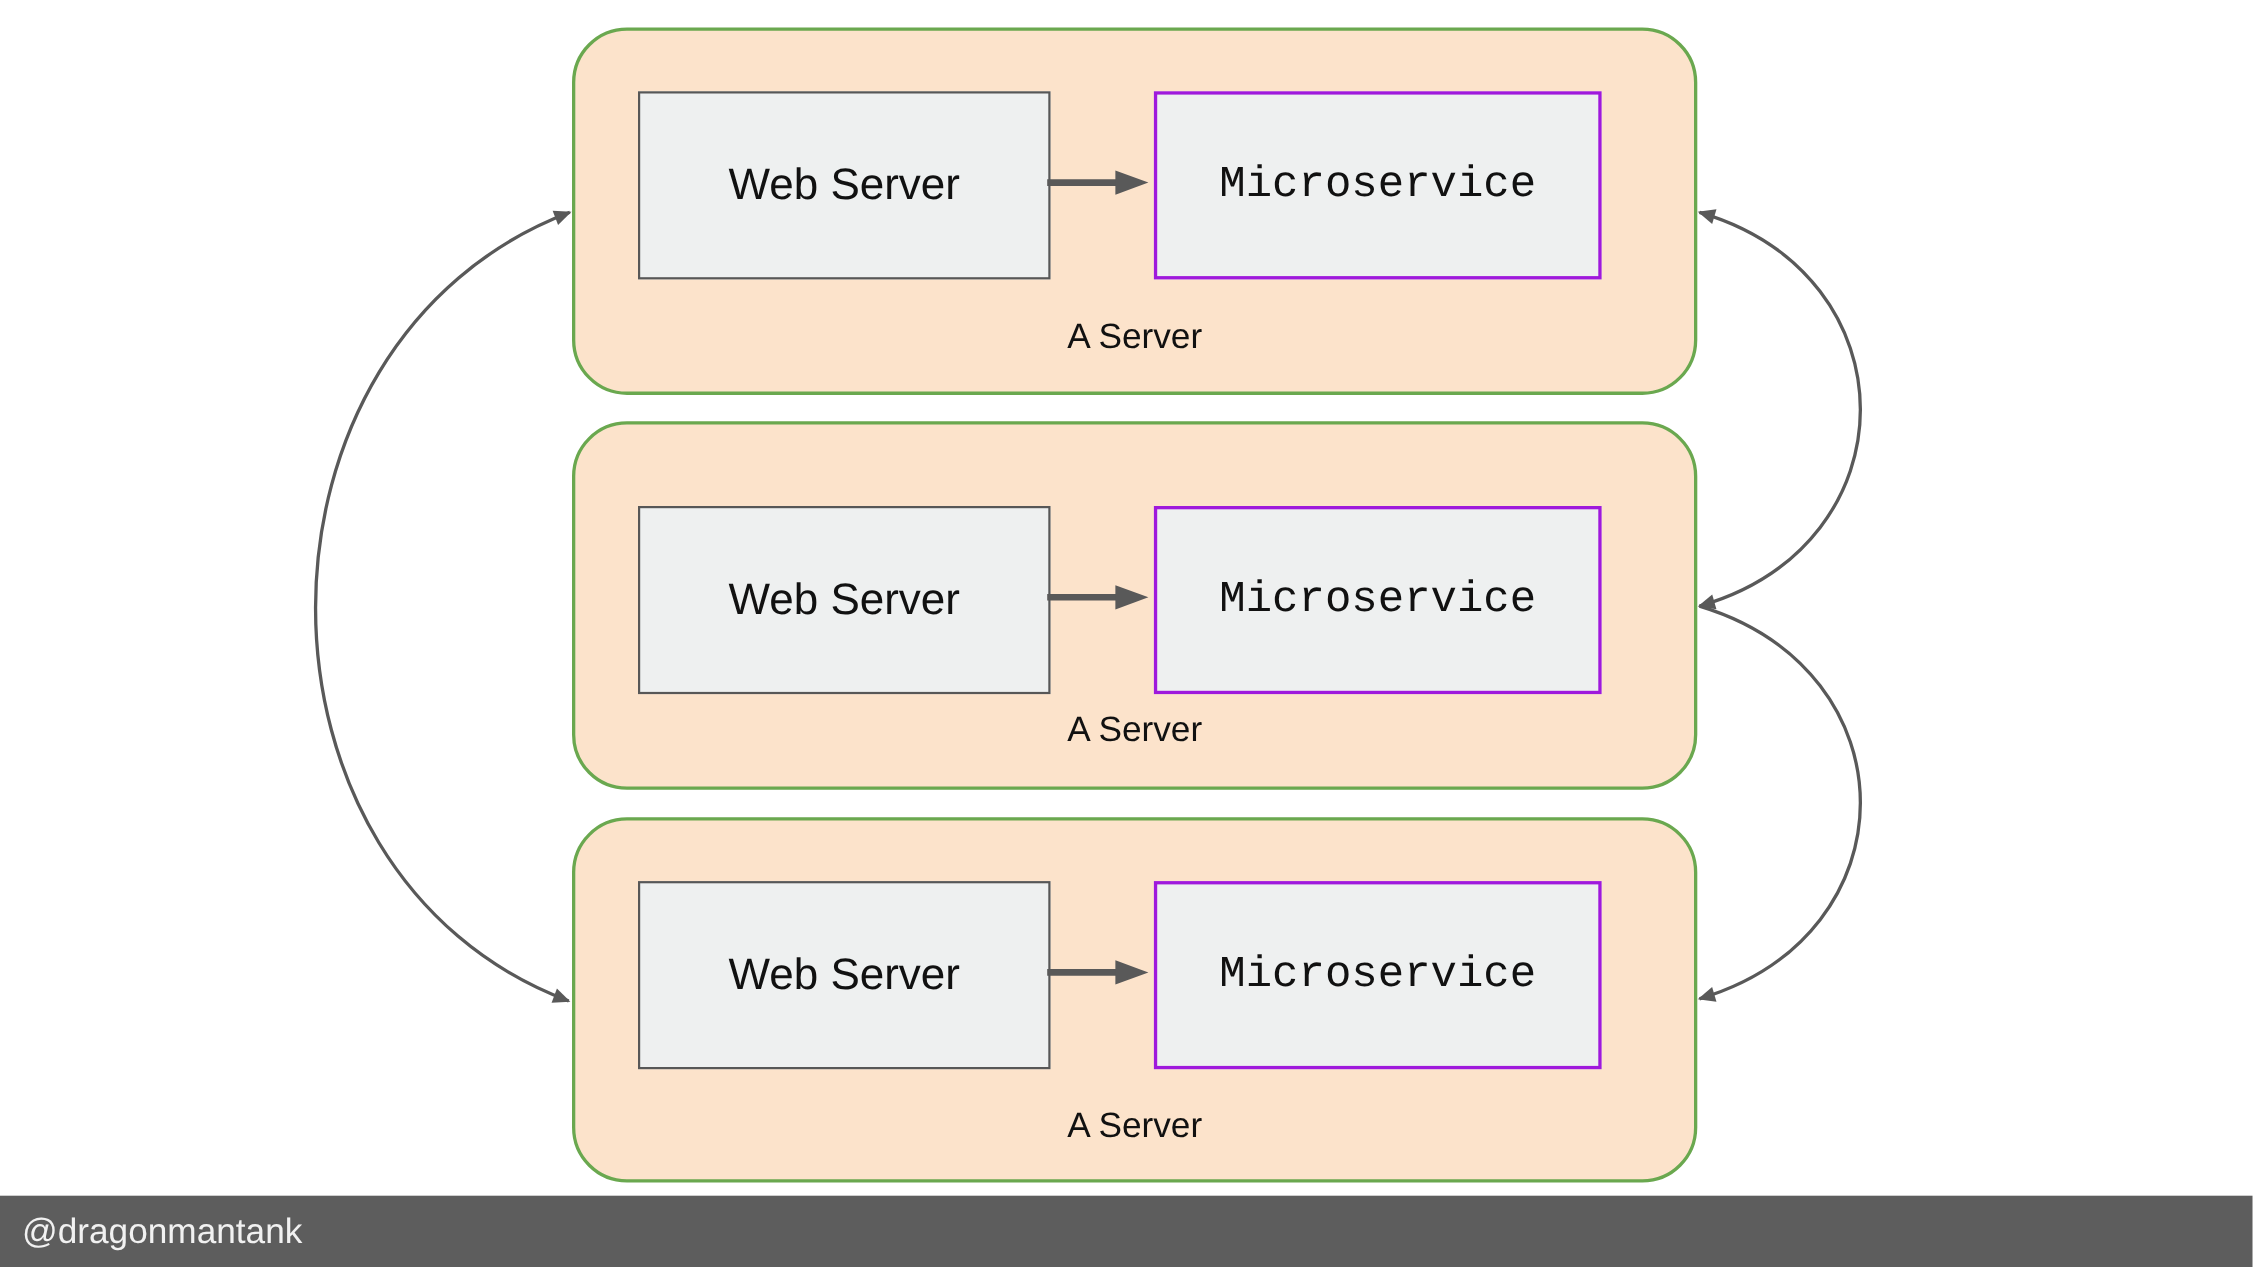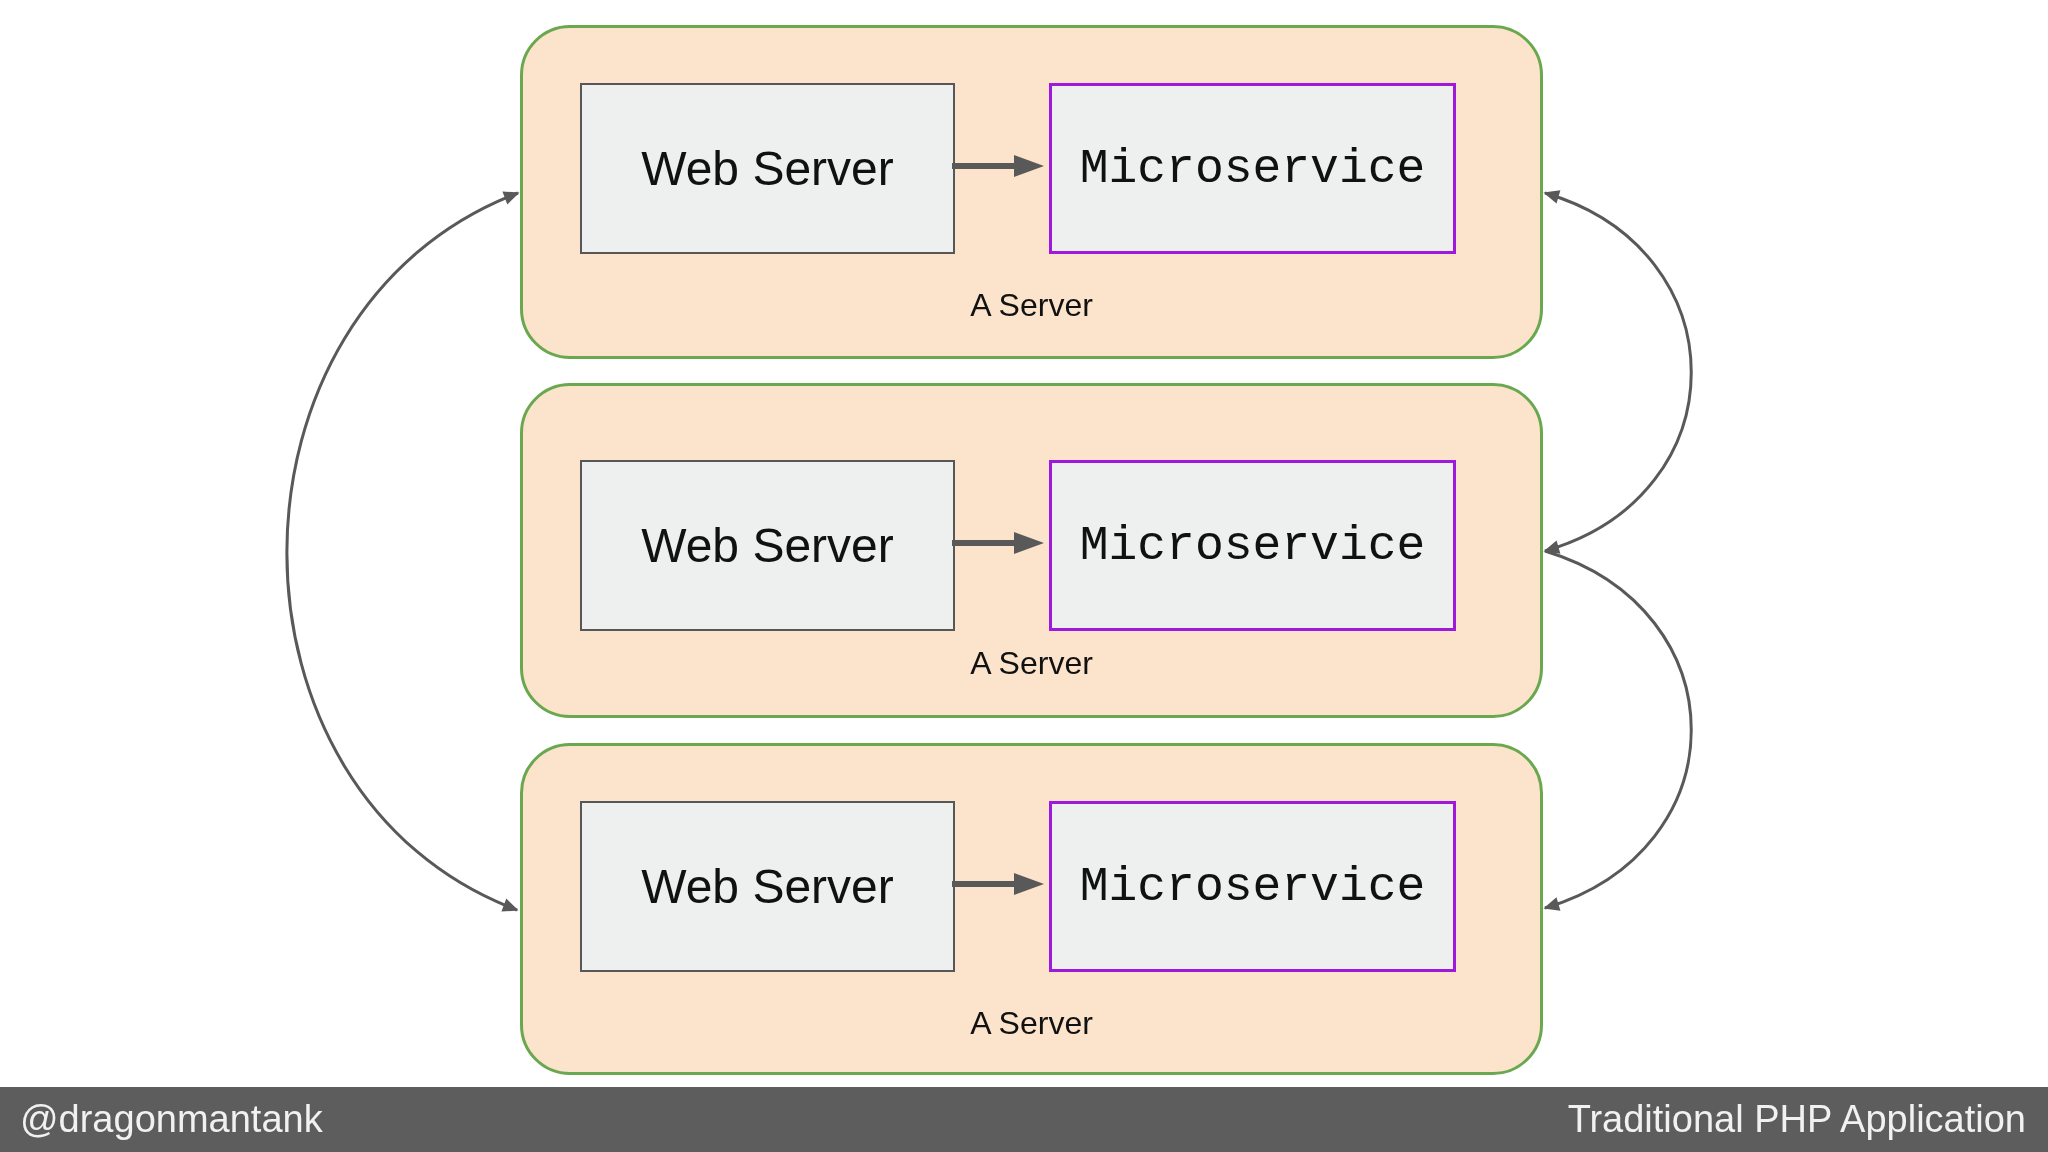--- a/index.html
+++ b/index.html
@@ -35,21 +35,21 @@
     align-items: center;
     justify-content: center;
   }
   .s1 .box { top: 55px; }
   .s2 .box { top: 74px; }
   .s3 .box { top: 55px; }
   .box.web   { left: 57px;  width: 375px; border: 2.5px solid var(--web-border, #575757); }
   .box.micro { left: 526px; width: 407px; border: 3px solid var(--micro-border, #9f19dc); font-family: Liberation Mono, monospace; }
 
   .box-label {
-    font-size: 48px;
+    font-size: 40px;
     color: var(--text-color, #111111);
     white-space: nowrap;
   }
   .server-label {
     position: absolute;
     top: 253px;
     left: 0; right: 0;
     text-align: center;
     font-size: 32px;
     line-height: 48px;
@@ -80,21 +80,21 @@
     top: 1087px;
     width: 100%;
     height: 65px;
     box-sizing: border-box;
     background: var(--footer-bg, #5d5d5d);
     color: var(--footer-text, #f1f1f1);
     display: flex;
     align-items: center;
     justify-content: space-between;
     padding: 0 22px 0 20px;
-    font-size: 38px;
+    font-size: 32px;
   }
 </style>
 </head>
 <body>
 
 <div class="slide">
 
   <section class="server s1">
     <div class="box web">
       <span class="box-label">Web Server</span>
@@ -146,16 +146,15 @@
 
     <line class="inner-line" x1="952" y1="543" x2="1018" y2="543"></line>
     <polygon class="arrow-fill" points="1044,543 1014,532 1014,554"></polygon>
 
     <line class="inner-line" x1="952" y1="884" x2="1018" y2="884"></line>
     <polygon class="arrow-fill" points="1044,884 1014,873 1014,895"></polygon>
   </svg>
 
   <footer class="footer">
     <span>@dragonmantank</span>
-    <span>Traditional PHP Application</span>
   </footer>
 
 </div>
 
 </body></html>

